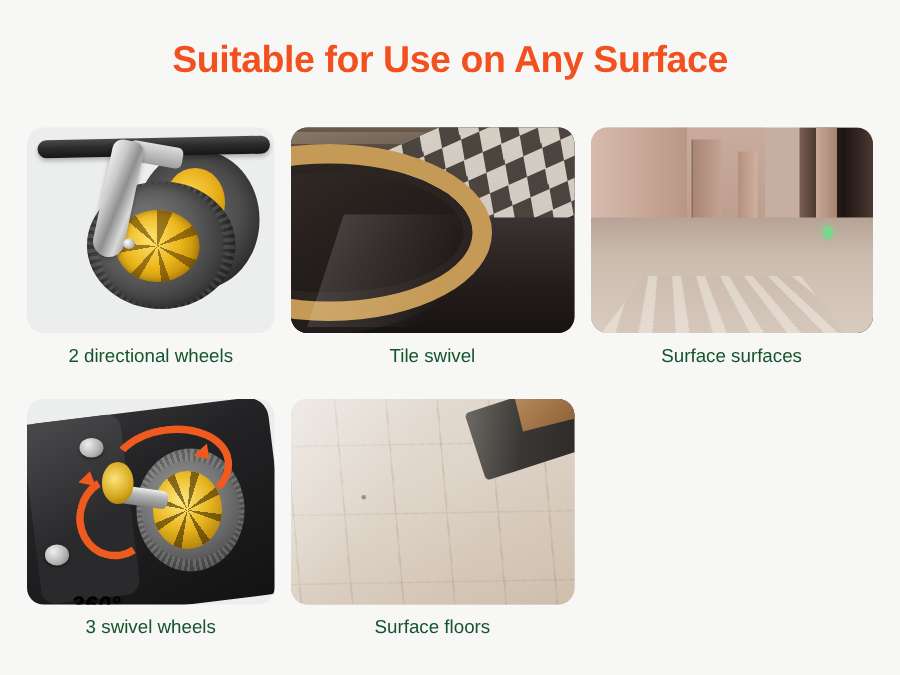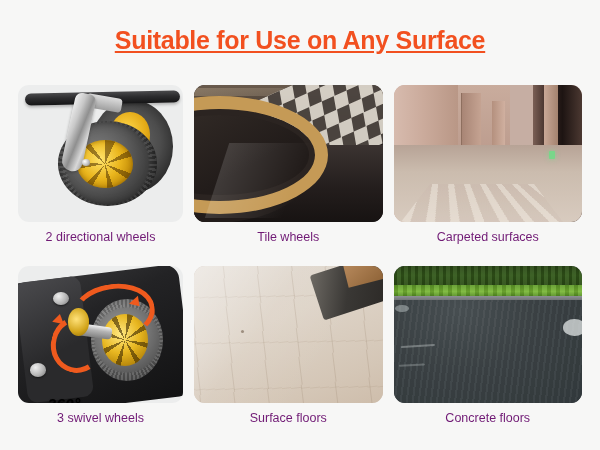--- a/index.html
+++ b/index.html
@@ -27,21 +27,20 @@
     position: absolute;
     top: 26px;
     left: 0;
     width: 600px;
     text-align: center;
     font-size: 25px;
     font-weight: bold;
     letter-spacing: -0.3px;
     color: #f2501f;
     font-family: "Liberation Sans", sans-serif;
-    text-decoration: underline;
   }
 
   
   .grid {
     position: absolute;
     top: 85px;
     left: 18px;
     width: 564px;
     display: grid;
     grid-template-columns: 165px 1fr 1fr;
@@ -59,21 +58,21 @@
     height: 137px;
     border-radius: 11px;
     overflow: hidden;
     position: relative;
     background: #e9e9e9;
   }
   .cell.wide .thumb { height: 137px; }
   .caption {
     margin-top: 9px;
     font-size: 12.5px;
-    color: #701a75;
+    color: #14532d;
     text-align: center;
     line-height: 1.1;
     font-family: "Liberation Sans", sans-serif;
     white-space: nowrap;
   }
 
   
   .ph-dir { background:#eceded; }
   .ph-dir .bar {
     position:absolute; left:4%; top:5%; width:94%; height:12px;
@@ -430,36 +429,36 @@
     <div class="cell wide">
       <div class="thumb ph-tile">
         <div class="top-band"></div>
         <div class="top-hilite"></div>
         <div class="checker"></div>
         <div class="marble"></div>
         <div class="arc-in"></div>
         <div class="arc"></div>
         <div class="sheen"></div>
       </div>
-      <div class="caption">Tile wheels</div>
+      <div class="caption">Tile swivel</div>
     </div>
 
     <div class="cell wide">
       <div class="thumb ph-carpet">
         <div class="wall-back"></div>
         <div class="door1"></div>
         <div class="door2"></div>
         <div class="wall-l"></div>
         <div class="wall-r"></div>
         <div class="pillar"></div>
         <div class="floor"></div>
         <div class="light"></div>
         <div class="exit"></div>
       </div>
-      <div class="caption">Carpeted surfaces</div>
+      <div class="caption">Surface surfaces</div>
     </div>
 
     <div class="cell">
       <div class="thumb ph-sw">
         <div class="handle"></div>
         <div class="plate"></div>
         <div class="plate-edge"></div>
         <div class="tire"></div>
         <div class="tread2"></div>
         <div class="rim"></div>
@@ -481,28 +480,15 @@
       <div class="thumb ph-wood">
         <div class="planks"></div>
         <div class="gloss"></div>
         <div class="dark-strip"></div>
         <div class="box"></div>
         <div class="dot"></div>
       </div>
       <div class="caption">Surface floors</div>
     </div>
 
-    <div class="cell wide">
-      <div class="thumb ph-conc">
-        <div class="hedge"></div>
-        <div class="grass"></div>
-        <div class="curb"></div>
-        <div class="asphalt"></div>
-        <div class="streak1"></div>
-        <div class="streak2"></div>
-        <div class="blob"></div>
-        <div class="blob2"></div>
-      </div>
-      <div class="caption">Concrete floors</div>
-    </div>
 
   </div>
 </div>
 
 </body></html>

